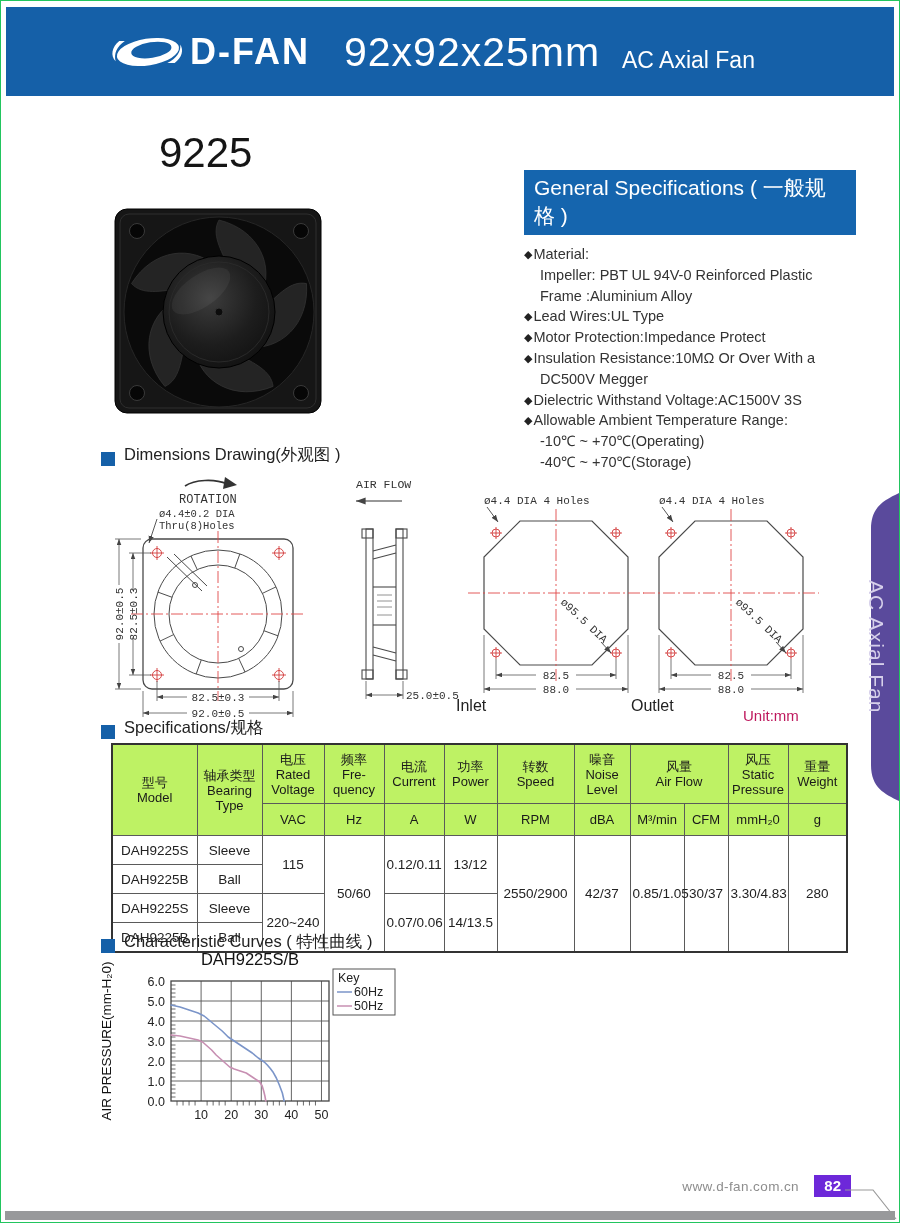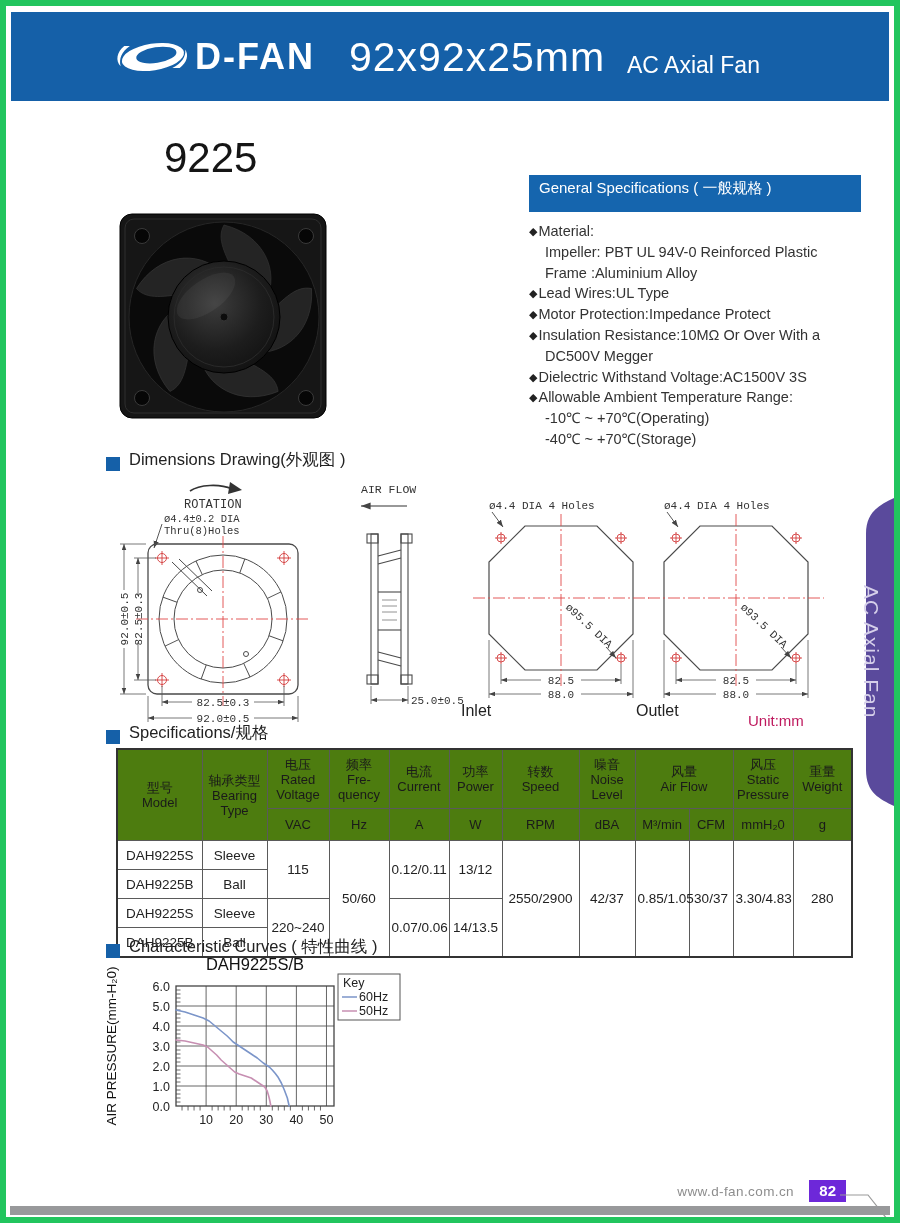--- a/index.html
+++ b/index.html
@@ -1,32 +1,32 @@
 <!DOCTYPE html>
 <html><head>
 <meta charset="utf-8">
 <style>
   html,body{margin:0;padding:0;background:#e8e8e8;}
   .page{
     position:relative;width:900px;height:1223px;margin:0 auto;background:#fff;
     font-family:"Liberation Sans",sans-serif;color:#1f1f1f;
-    border:6px solid #22c55e;box-sizing:border-box;overflow:hidden;
+    border:1px solid #22c55e;box-sizing:border-box;overflow:hidden;
   }
   
   .hdr{position:absolute;left:5px;right:5px;top:6px;height:89px;background:#1560a8;}
   .logo{position:absolute;left:104px;top:21px;display:flex;align-items:center;}
   .logo-text{color:#fff;font-size:36px;font-weight:bold;letter-spacing:2px;margin-left:6px;}
   .hdr-title{position:absolute;left:338px;top:22px;color:#fff;font-size:41px;font-weight:normal;letter-spacing:1px;}
   .hdr-sub{position:absolute;left:616px;top:40px;color:#fff;font-size:23px;}
   
   .model-no{position:absolute;left:158px;top:128px;font-size:42px;color:#151515;}
   .fan-photo{position:absolute;left:112px;top:204px;}
   
   .gs{position:absolute;left:523px;top:169px;width:332px;}
-  .gs-title{background:#1565ae;color:#fff;font-size:15px;padding:4px 10px 14px 10px;}
+  .gs-title{background:#1565ae;color:#fff;font-size:21px;padding:4px 10px 5px 10px;}
   .gs-items{margin-top:9px;font-size:14.5px;color:#333;line-height:20.8px;}
   .gs-line{padding-left:15px;text-indent:-15px;}
   .gs-line .dm{font-size:11px;vertical-align:1px;margin-right:1px;color:#222;}
   .gs-line.cont{padding-left:16px;text-indent:0;}
   
   .sec-title{position:absolute;display:flex;align-items:flex-end;gap:9px;font-size:16.5px;color:#222;}
   .sec-sq{width:14px;height:14px;background:#1560a8;flex:0 0 auto;}
   
   .drw{position:absolute;}
   .drw text{font-family:"Liberation Mono",monospace;fill:#333;}
@@ -36,21 +36,21 @@
   .side-tab{position:absolute;right:0;top:492px;width:56px;height:308px;}
   .side-tab-label{
     position:absolute;right:8px;top:0;height:308px;width:30px;
     display:flex;align-items:center;justify-content:center;
     writing-mode:vertical-rl;color:#d6d0ea;font-size:21px;letter-spacing:1px;
   }
   
   .spec-table{position:absolute;left:110px;top:742px;width:735px;border-collapse:collapse;table-layout:fixed;
     border:2px solid #333;}
   .spec-table th,.spec-table td{border:1px solid #5a5a5a;text-align:center;vertical-align:middle;padding:1px 2px;}
-  .spec-table thead th{background:#4d7c0f;font-weight:normal;font-size:13px;color:#1a1a1a;line-height:15px;}
+  .spec-table thead th{background:#bef264;font-weight:normal;font-size:13px;color:#1a1a1a;line-height:15px;}
   .spec-table thead tr.h1 th{height:56px;}
   .spec-table thead tr.h2 th{height:29px;}
   .spec-table tbody td{font-size:13.5px;color:#222;height:26px;}
   .zh{display:block;font-size:13px;}
   
   .chart-wrap{position:absolute;left:96px;top:950px;width:330px;height:185px;}
   
   .footer-url{position:absolute;right:100px;top:1178px;font-size:13.5px;color:#8d8d8d;letter-spacing:.4px;}
   .footer-page{position:absolute;right:48px;top:1174px;background:#6d28d9;color:#fff;font-size:15px;
     font-weight:bold;padding:2px 10px 3px 10px;}

